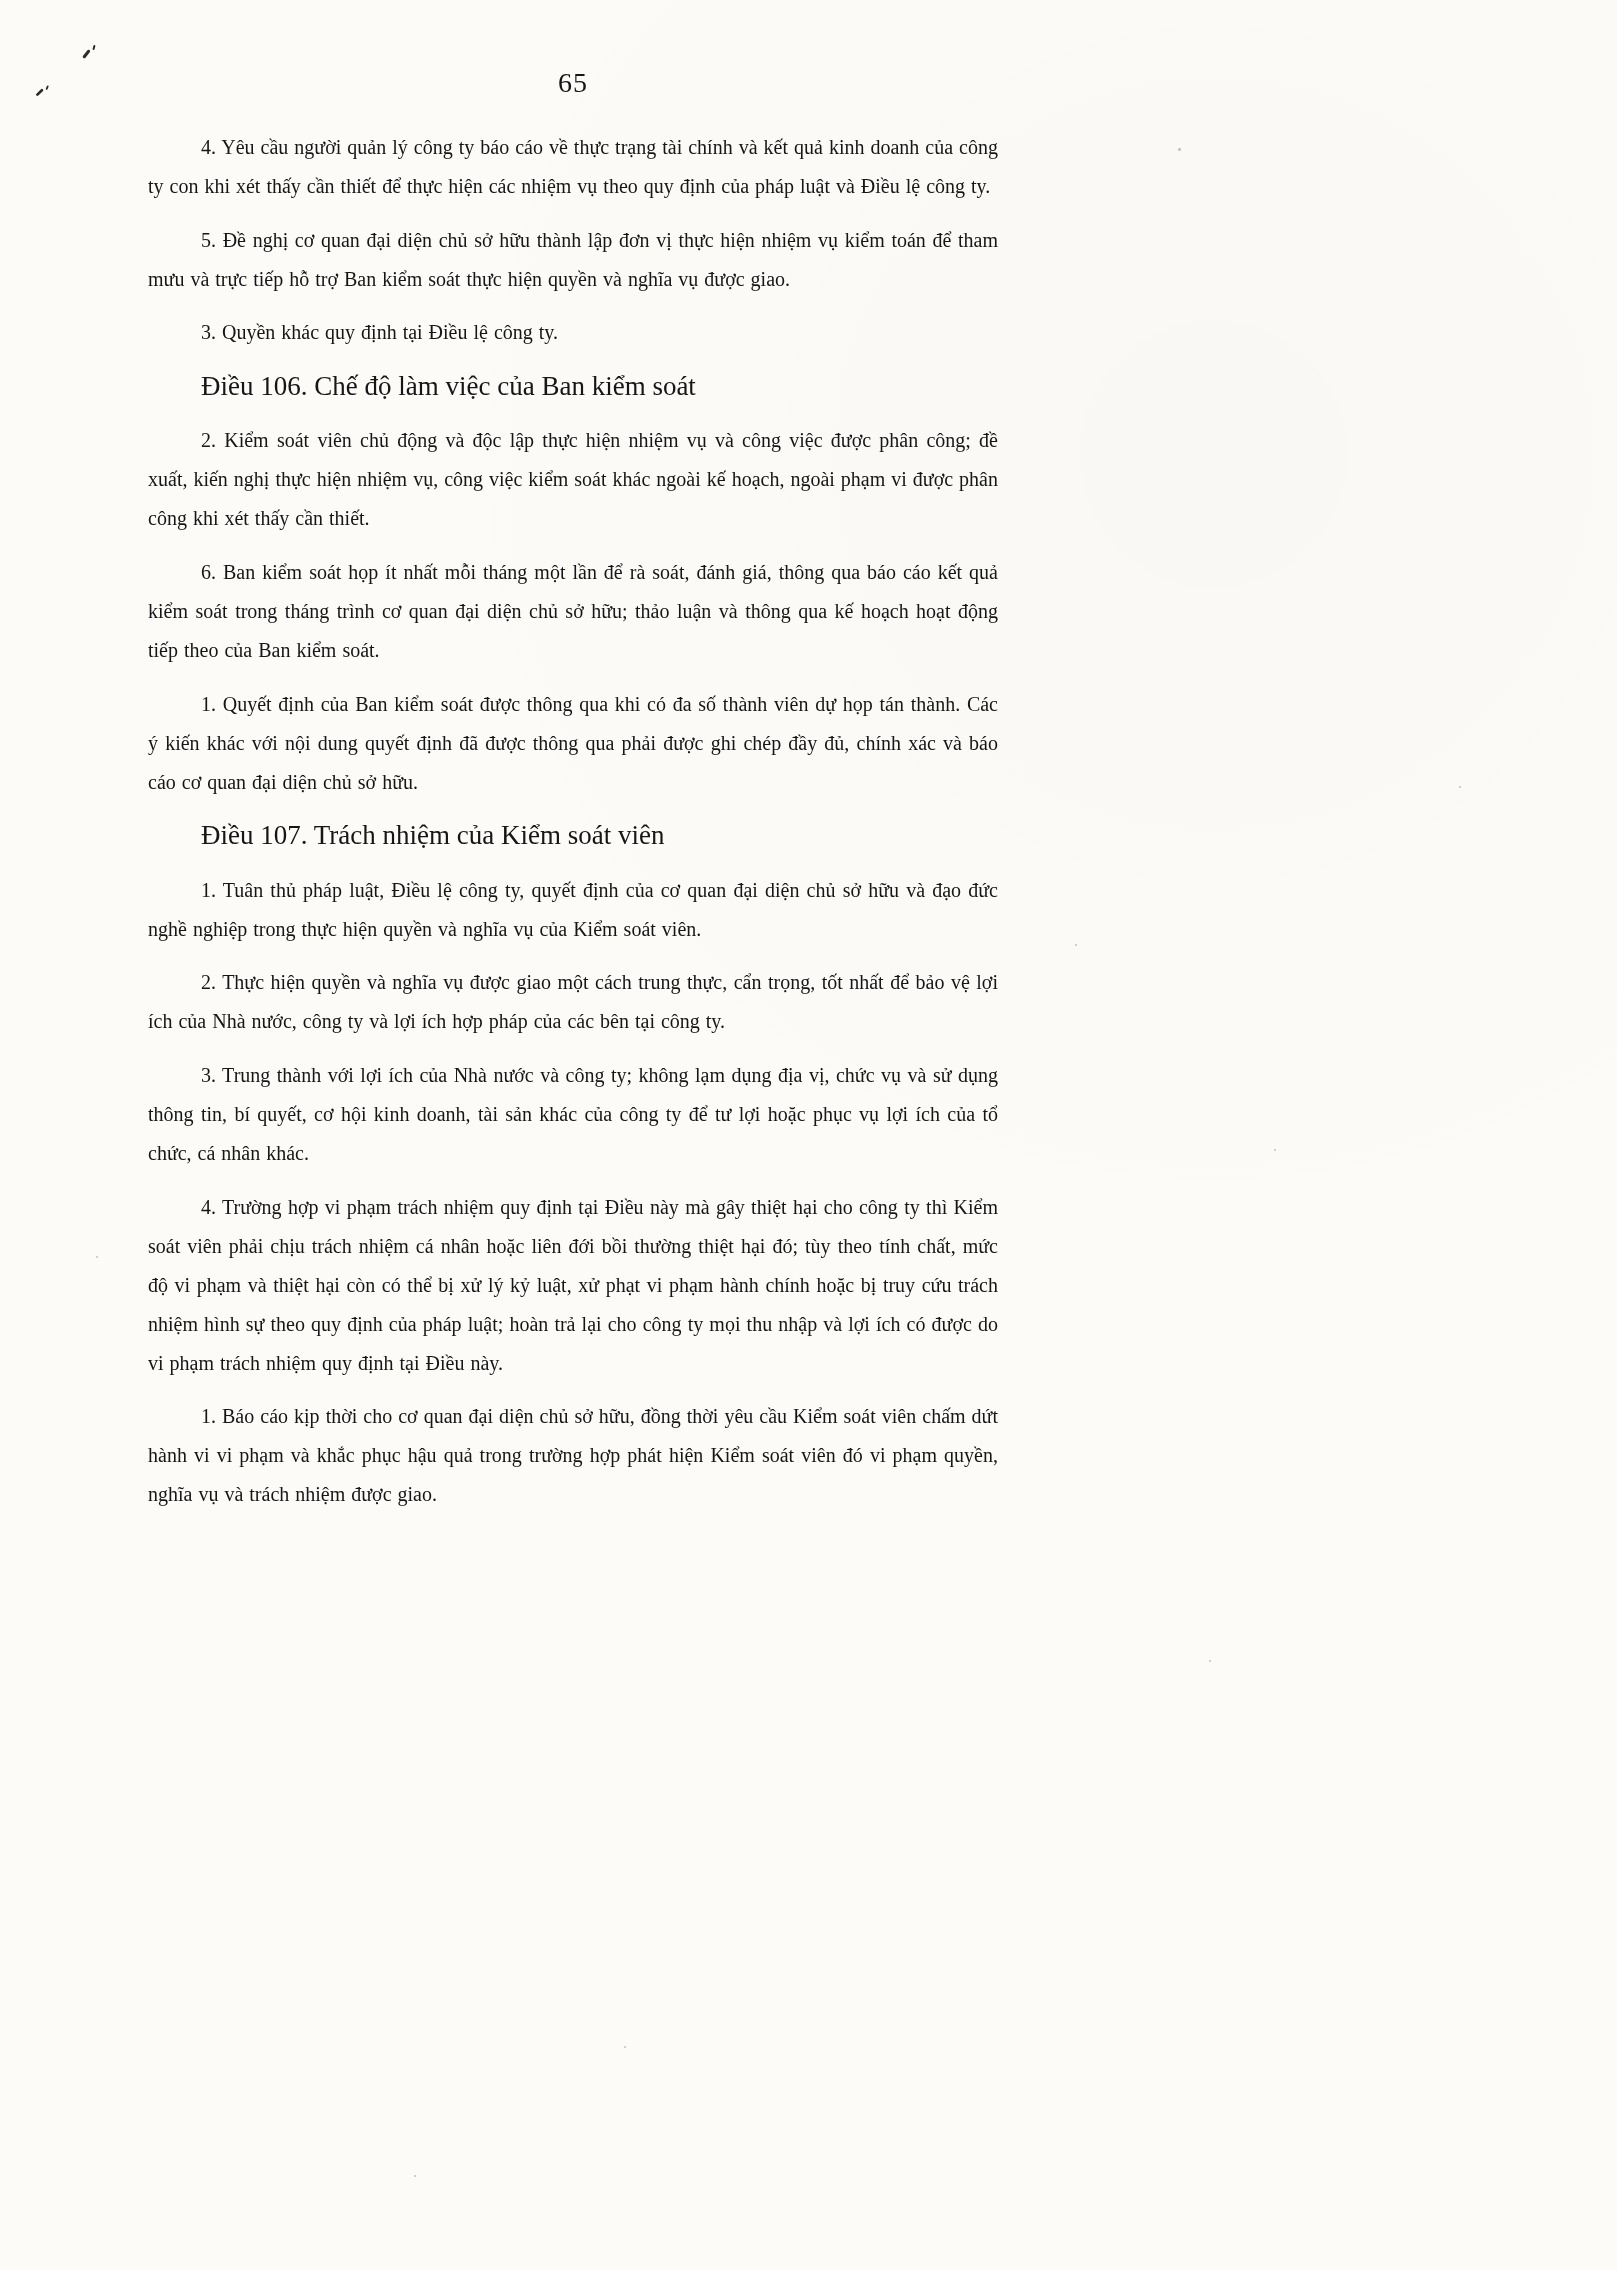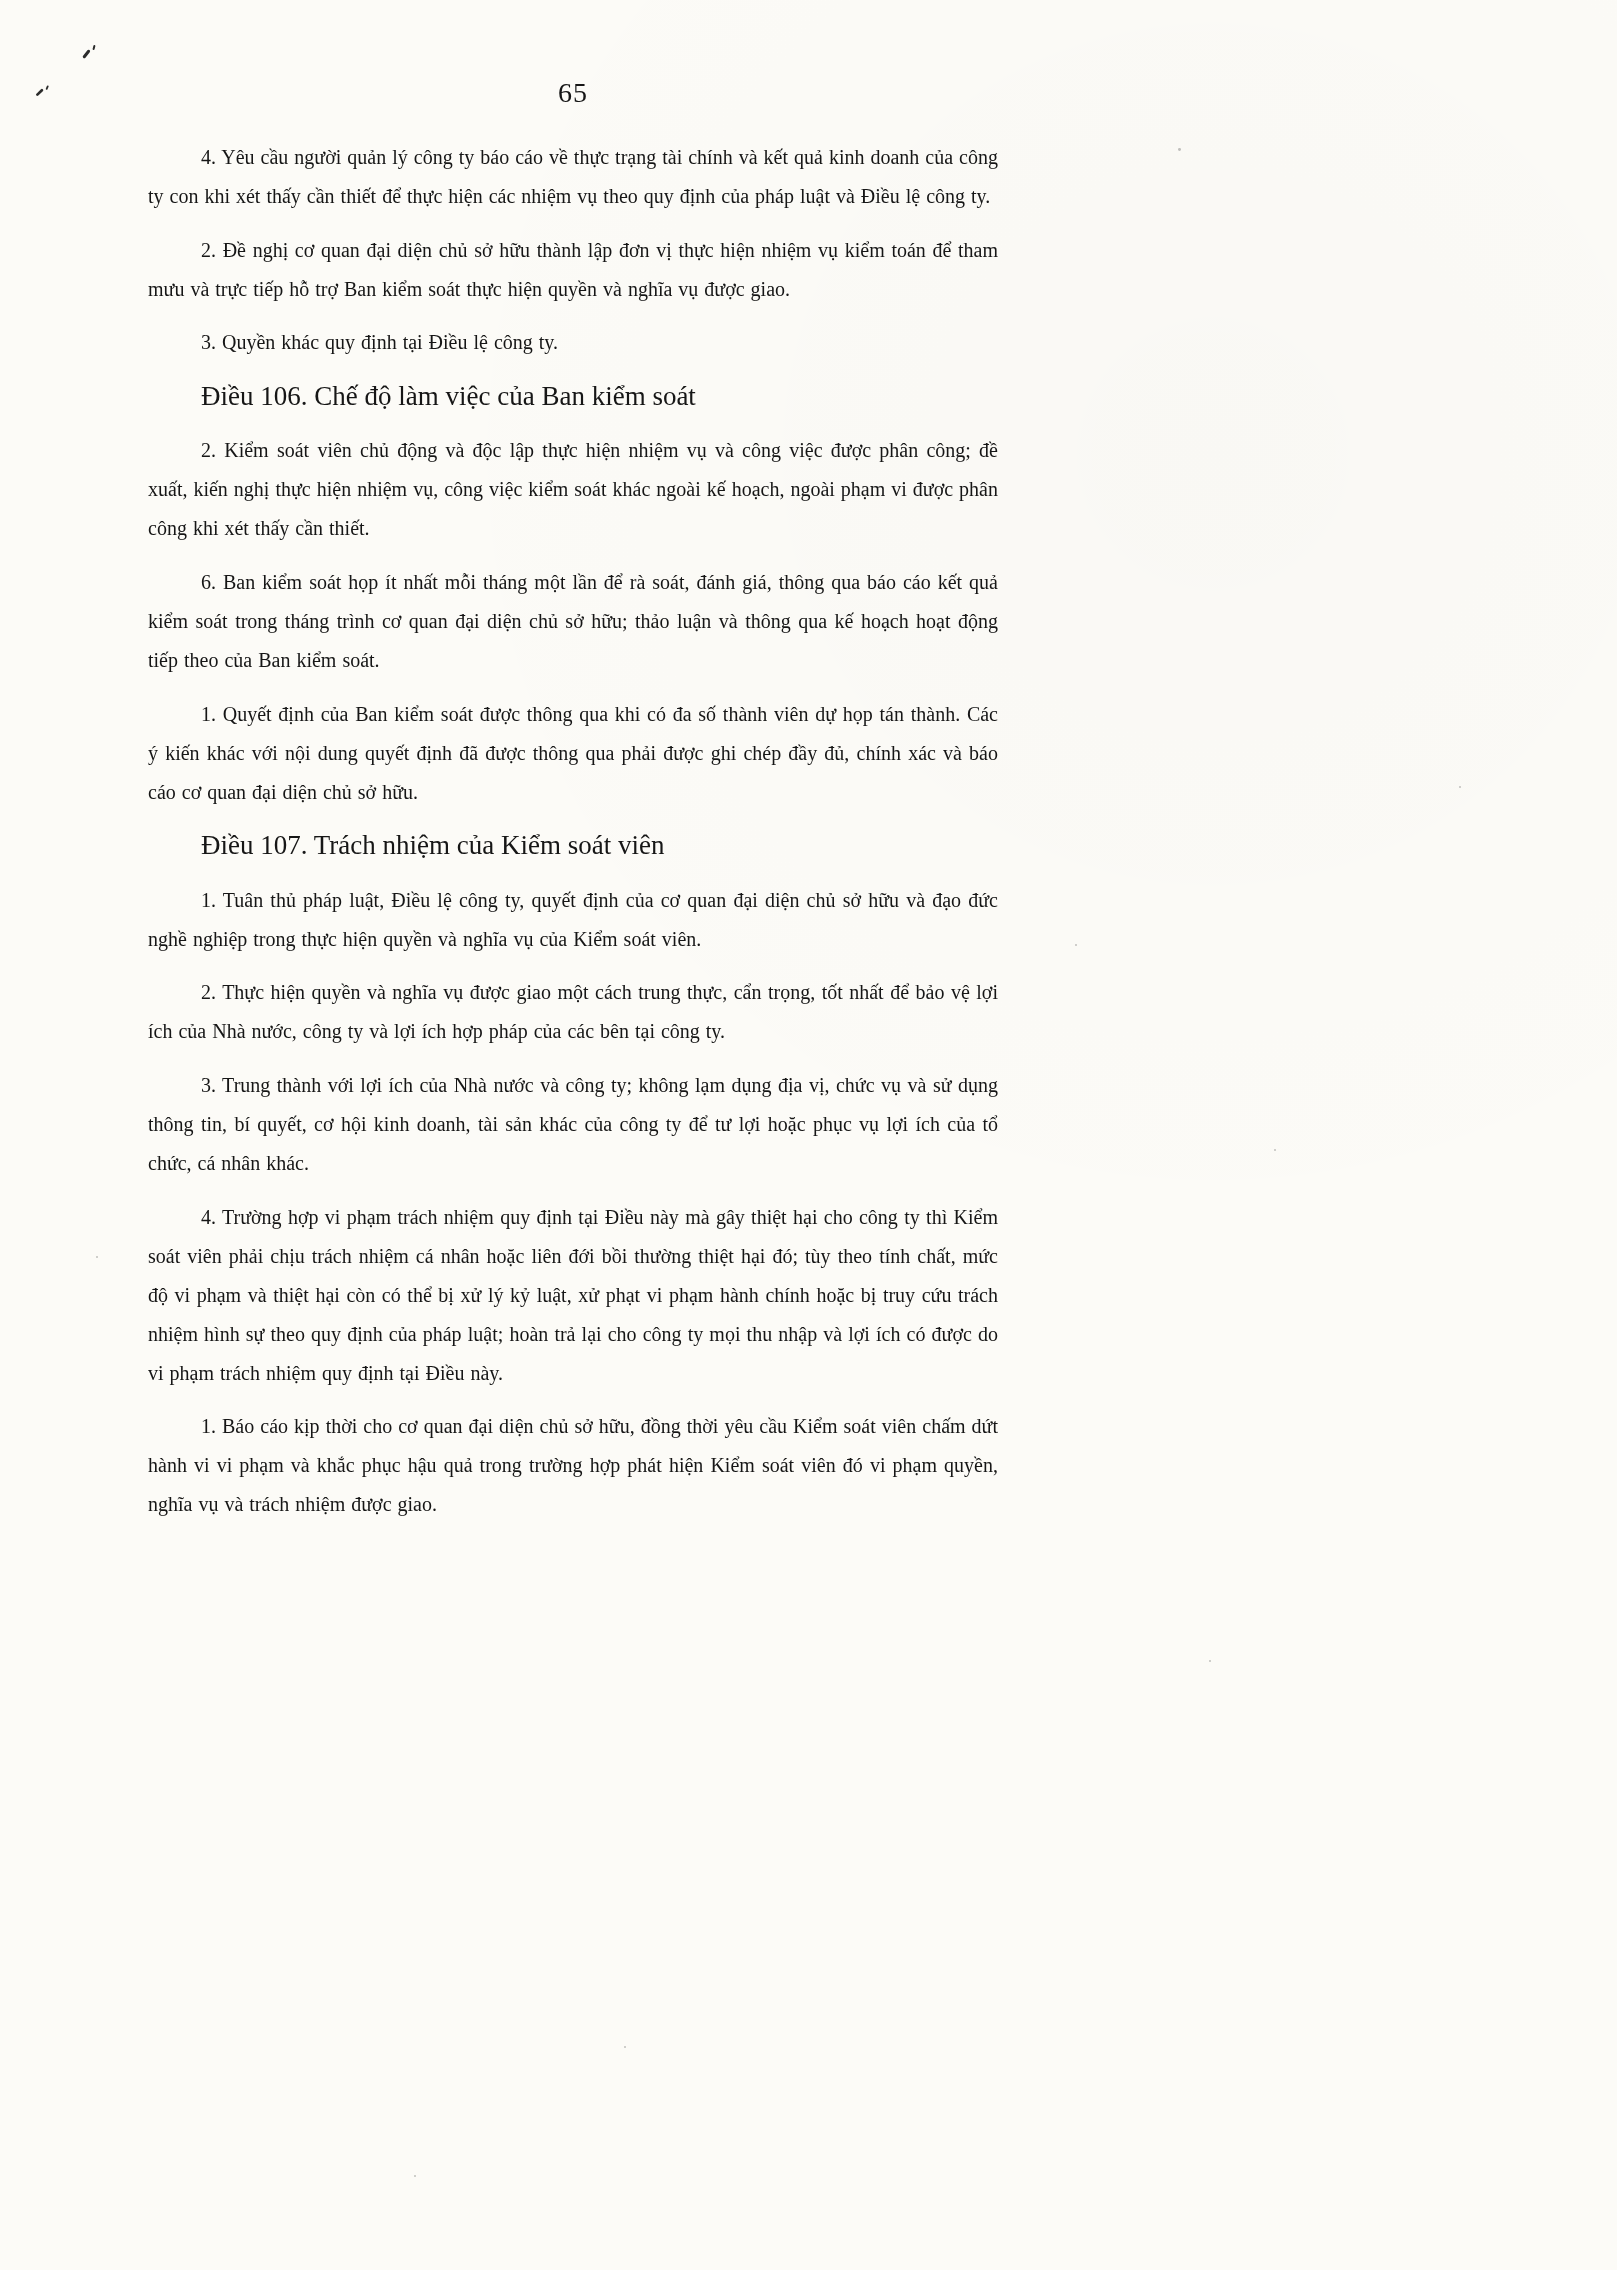--- a/index.html
+++ b/index.html
@@ -18,21 +18,21 @@
   .page {
     position: absolute;
     inset: 0;
     background:
       radial-gradient(circle at 75% 20%, rgba(0,0,0,0.012), transparent 40%),
       #fcfbf7;
   }
   .content {
     position: absolute;
     left: 148px;
-    top: 76px;
+    top: 66px;
     width: 850px;
   }
   .page-number {
     text-align: center;
     font-size: 28px;
     line-height: 33px;
     margin: 0 0 29px 0;
     letter-spacing: 1px;
   }
   .content p {
@@ -111,21 +111,21 @@
   <span class="speck s5"></span>
   <span class="speck s6"></span>
   <span class="speck s7"></span>
   <span class="speck s8"></span>
 
   <div class="content">
 
     <div class="page-number">65</div>
 
     <p>4. Yêu cầu người quản lý công ty báo cáo về thực trạng tài chính và kết quả kinh doanh của công ty con khi xét thấy cần thiết để thực hiện các nhiệm vụ theo quy định của pháp luật và Điều lệ công ty.</p>
-    <p>2. Đề nghị cơ quan đại diện chủ sở hữu thành lập đơn vị thực hiện nhiệm vụ kiểm toán để tham mưu và trực tiếp hỗ trợ Ban kiểm soát thực hiện quyền và nghĩa vụ được giao.</p>
+    <p>5. Đề nghị cơ quan đại diện chủ sở hữu thành lập đơn vị thực hiện nhiệm vụ kiểm toán để tham mưu và trực tiếp hỗ trợ Ban kiểm soát thực hiện quyền và nghĩa vụ được giao.</p>
     <p>3. Quyền khác quy định tại Điều lệ công ty.</p>
 
     <h2 class="article-heading">Điều 106. Chế độ làm việc của Ban kiểm soát</h2>
 
     <p>2. Kiểm soát viên chủ động và độc lập thực hiện nhiệm vụ và công việc được phân công; đề xuất, kiến nghị thực hiện nhiệm vụ, công việc kiểm soát khác ngoài kế hoạch, ngoài phạm vi được phân công khi xét thấy cần thiết.</p>
     <p>6. Ban kiểm soát họp ít nhất mỗi tháng một lần để rà soát, đánh giá, thông qua báo cáo kết quả kiểm soát trong tháng trình cơ quan đại diện chủ sở hữu; thảo luận và thông qua kế hoạch hoạt động tiếp theo của Ban kiểm soát.</p>
     <p>1. Quyết định của Ban kiểm soát được thông qua khi có đa số thành viên dự họp tán thành. Các ý kiến khác với nội dung quyết định đã được thông qua phải được ghi chép đầy đủ, chính xác và báo cáo cơ quan đại diện chủ sở hữu.</p>
 
     <h2 class="article-heading">Điều 107. Trách nhiệm của Kiểm soát viên</h2>
 

